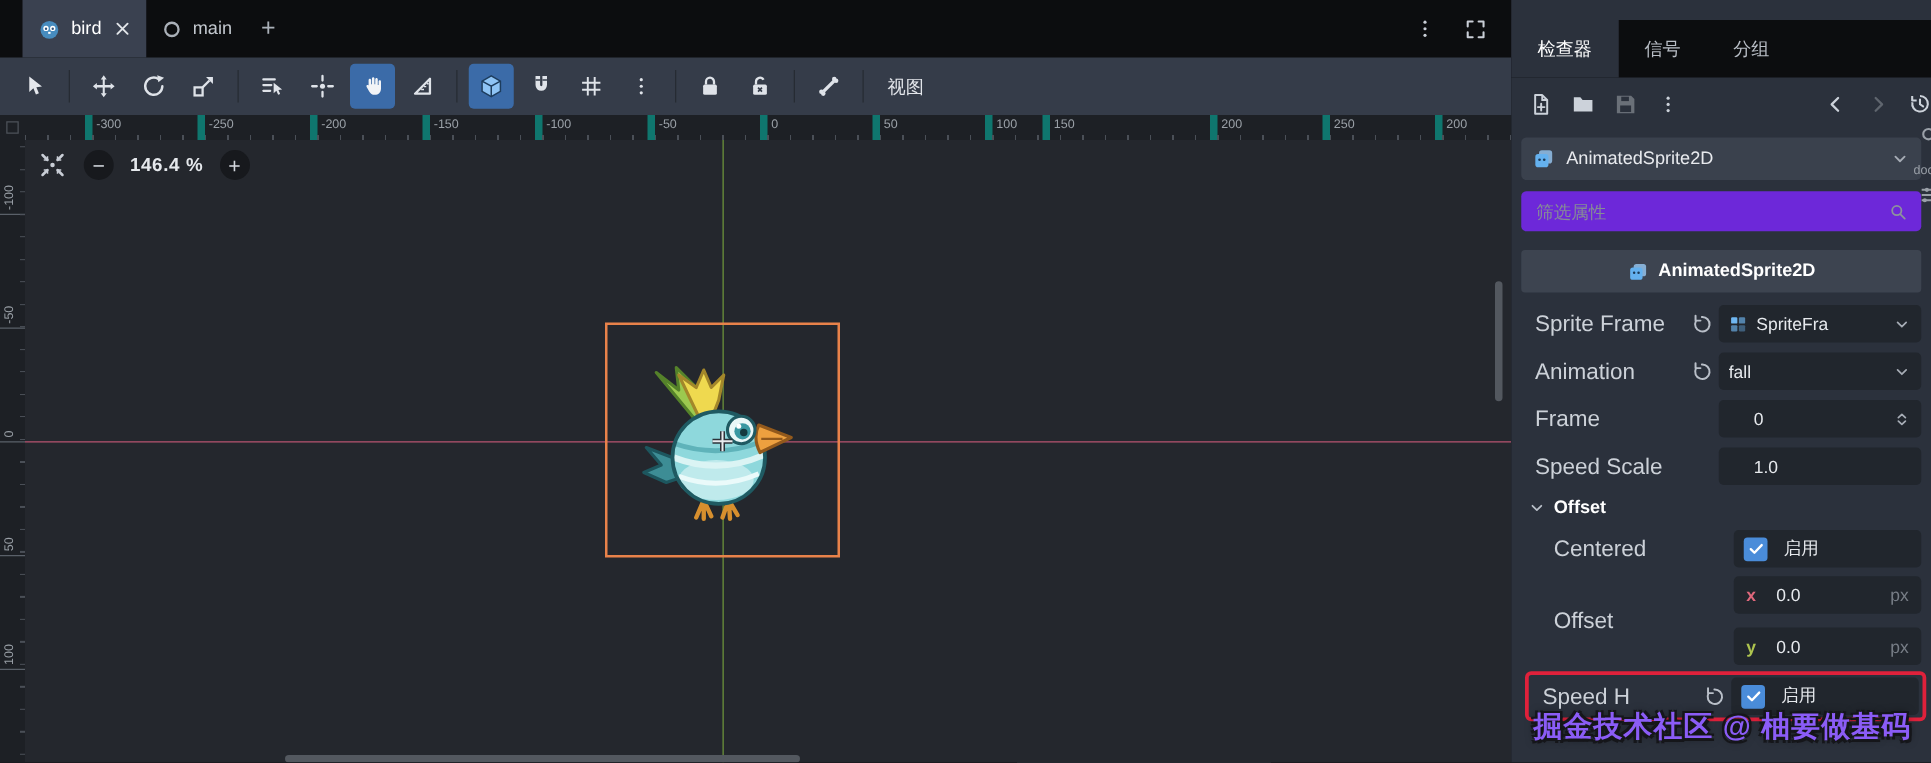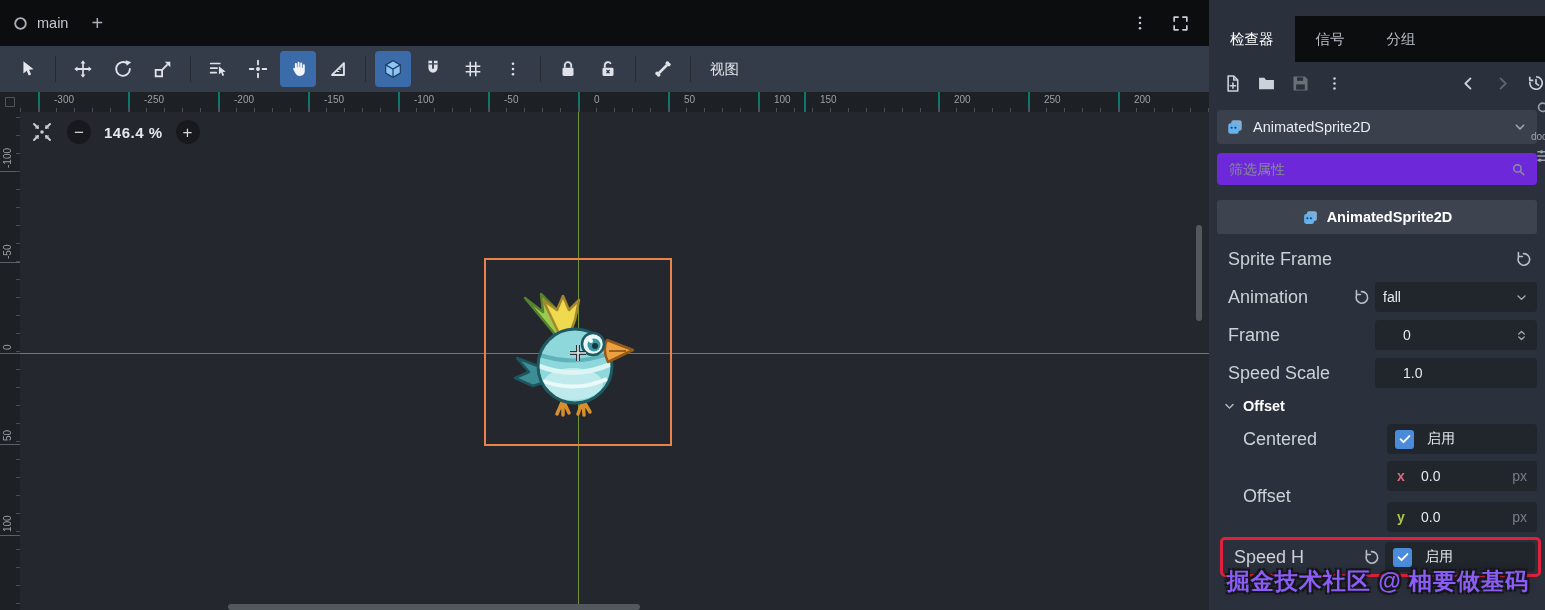--- a/index.html
+++ b/index.html
@@ -21,22 +21,22 @@
   .tbtn.active{background:#3b6ba8;}
   .sep{width:1px;height:26px;background:#262b33;margin:0 7px;}
   .viewbtn{height:34px;padding:0 12px;display:flex;align-items:center;color:#e2e5ea;border-radius:4px;font-size:14.5px;}
   
   .canvas{position:relative;flex:1;background:#24272d;overflow:hidden;}
   .ruler-corner{position:absolute;left:0;top:0;width:20px;height:20px;background:#1d2025;z-index:5;}
   .ruler-corner i{position:absolute;left:5px;top:5px;width:8px;height:8px;border:1px solid #4d525a;}
   .ruler-top{position:absolute;left:20px;right:0;top:0;height:20px;background:#1d2025;z-index:4;}
   .ruler-top::after{content:"";position:absolute;left:0;right:0;bottom:0;height:4px;
       background:repeating-linear-gradient(90deg,#4a4f57 0,#4a4f57 1px,transparent 1px,transparent 18px);}
-  .rlbl{position:absolute;top:0;height:100%;border-left:2px solid #0f766e;padding-left:14px;
-      font-size:10px;color:#9aa0a7;line-height:15px;box-sizing:border-box;}
+  .rlbl{position:absolute;top:0;height:100%;border-left:6px solid #0f766e;padding-left:3px;
+      font-size:10px;color:#9aa0a7;line-height:15px;box-sizing:border-box;margin-left:30px;}
   .ruler-left{position:absolute;left:0;top:20px;bottom:0;width:20px;background:#1d2025;z-index:4;}
   .ruler-left::after{content:"";position:absolute;top:0;bottom:0;right:0;width:4px;
       background:repeating-linear-gradient(180deg,#4a4f57 0,#4a4f57 1px,transparent 1px,transparent 18px);background-position-y:5px;}
   .llbl{position:absolute;left:0;width:100%;height:0;border-top:1px solid #5a6069;}
   .llbl b{position:absolute;left:2px;top:-4px;transform-origin:0 0;transform:rotate(-90deg);
       font-size:10px;color:#9aa0a7;font-weight:normal;white-space:nowrap;}
   .axis-v{position:absolute;left:578px;top:20px;bottom:0;width:1px;background:rgba(122,168,62,.85);}
   .axis-h{position:absolute;top:261px;left:20px;right:0;height:1px;background:rgba(208,92,124,.85);}
   .selbox{position:absolute;left:484px;top:166px;width:188px;height:188px;border:2px solid #e8824a;box-sizing:border-box;}
   .birdwrap{position:absolute;left:513px;top:200px;width:125px;height:125px;}
@@ -101,20 +101,38 @@
   svg{display:block;}
 </style>
 </head>
 <body>
 
 <div class="app">
 
   <div class="left-col">
 
     <div class="scene-tabbar">
+      <div class="stab active" style="margin-left:18px;">
+        <span>
+            <svg width="19" height="19" viewBox="0 0 24 24">
+              <circle cx="12" cy="12.5" r="9" fill="#478cbf"></circle>
+              <circle cx="8.6" cy="11" r="2.7" fill="#fff"></circle>
+              <circle cx="15.4" cy="11" r="2.7" fill="#fff"></circle>
+              <circle cx="8.6" cy="11.4" r="1.2" fill="#30527a"></circle>
+              <circle cx="15.4" cy="11.4" r="1.2" fill="#30527a"></circle>
+              <rect x="10.8" y="14.5" width="2.4" height="2" fill="#fff"></rect>
+            </svg>
+          </span>
+        <span>bird</span>
+        <span class="x">
+            <svg width="14" height="14" viewBox="0 0 24 24">
+              <path d="M5 5l14 14M19 5 5 19" stroke="#e3e6ea" stroke-width="2.6" stroke-linecap="round"></path>
+            </svg>
+          </span>
+      </div>
       <div class="stab">
         <span>
             <svg width="17" height="17" viewBox="0 0 24 24">
               <circle cx="12" cy="12" r="7.5" fill="none" stroke="#aab0b8" stroke-width="2.6"></circle>
             </svg>
           </span>
         <span>main</span>
       </div>
       <div class="newtab">+</div>
       <div class="tb-right">
@@ -419,20 +437,36 @@
     <div class="props">
 
       <div class="prow">
         <span class="plabel">Sprite Frame</span>
         <span class="revert">
             <svg width="19" height="19" viewBox="0 0 24 24">
               <path d="M6 8.5A7.3 7.3 0 1 0 12 4.6" fill="none" stroke="#b9bfc8" stroke-width="2" stroke-linecap="round"></path>
               <path d="M5.6 3.2v5h5" fill="none" stroke="#b9bfc8" stroke-width="2" stroke-linecap="round" stroke-linejoin="round"></path>
             </svg>
           </span>
+        <span class="pval">
+          <span style="margin-right:7px;">
+              <svg width="15" height="15" viewBox="0 0 24 24">
+                <rect x="3" y="3" width="8" height="8" rx="1.5" fill="#6fb6f0"></rect>
+                <rect x="13" y="3" width="8" height="8" rx="1.5" fill="#6fb6f0" opacity=".65"></rect>
+                <rect x="3" y="13" width="8" height="8" rx="1.5" fill="#6fb6f0" opacity=".65"></rect>
+                <rect x="13" y="13" width="8" height="8" rx="1.5" fill="#6fb6f0" opacity=".4"></rect>
+              </svg>
+            </span>
+          <span class="grow">SpriteFra</span>
+          <span>
+              <svg width="15" height="15" viewBox="0 0 24 24">
+                <path d="M6.5 9.5 12 15l5.5-5.5" fill="none" stroke="#a6acb5" stroke-width="2.2" stroke-linecap="round" stroke-linejoin="round"></path>
+              </svg>
+            </span>
+        </span>
       </div>
 
       <div class="prow">
         <span class="plabel">Animation</span>
         <span class="revert">
             <svg width="19" height="19" viewBox="0 0 24 24">
               <path d="M6 8.5A7.3 7.3 0 1 0 12 4.6" fill="none" stroke="#b9bfc8" stroke-width="2" stroke-linecap="round"></path>
               <path d="M5.6 3.2v5h5" fill="none" stroke="#b9bfc8" stroke-width="2" stroke-linecap="round" stroke-linejoin="round"></path>
             </svg>
           </span>

